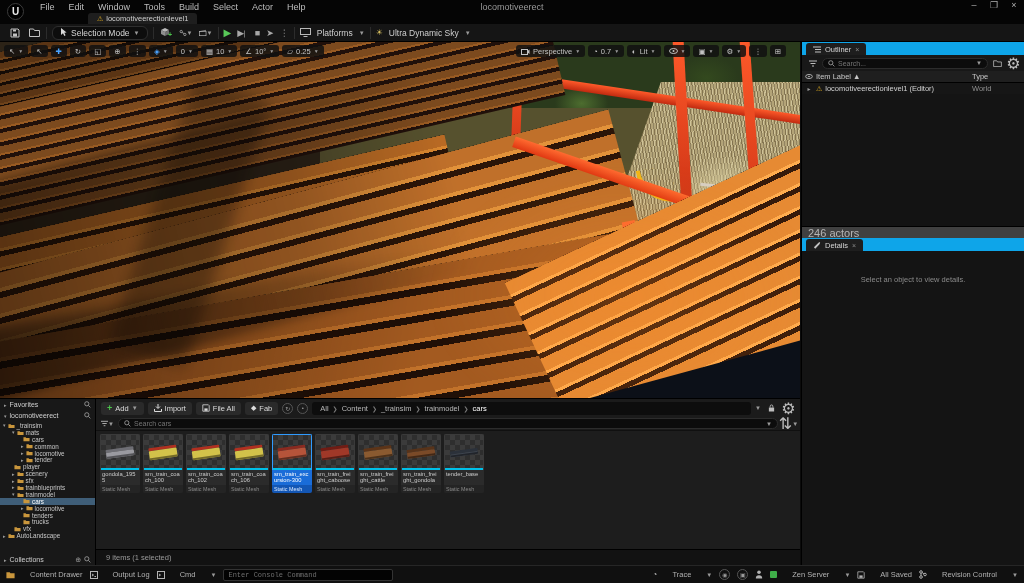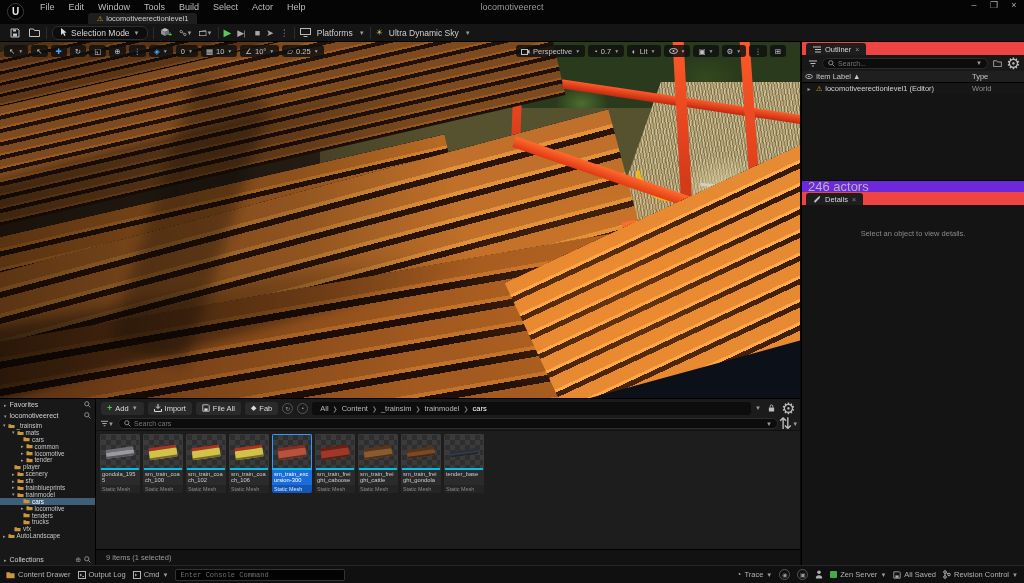--- a/index.html
+++ b/index.html
@@ -107,42 +107,42 @@
 
   .vp-ui { position:absolute; z-index:20; display:flex; gap:3px; align-items:center; }
   .vp-pill { background:rgba(16,16,16,.85); border-radius:3px; height:12px; display:flex;
              align-items:center; gap:3px; padding:0 5px; font-size:7.5px; color:#c2c2c2; }
   .vp-pill .caret { font-size:5px; }
   .blue { color:#4aa3ff; }
 
   
   .rpanel { position:absolute; left:801px; top:42px; width:223px; height:523px; background:#131313;
             border-left:1px solid #000; display:flex; flex-direction:column; z-index:25; }
-  .ptabbar { height:13px; background:#ef4444; display:flex; align-items:flex-end; }
+  .ptabbar { height:13px; background:#0ea5e9; display:flex; align-items:flex-end; }
   .ptab { background:#1e1e1e; height:12px; display:flex; align-items:center; gap:4px;
           padding:0 7px; font-size:7.5px; color:#d6d6d6; border-radius:3px 3px 0 0; margin-left:4px; }
   .ptab .x { color:#8a8a8a; font-size:7px; }
   .otoolbar { height:16px; display:flex; align-items:center; gap:3px; padding:0 4px; background:#181818; }
   .searchbox { flex:1; background:#0c0c0c; border:1px solid #2c2c2c; border-radius:7px; height:11px;
                display:flex; align-items:center; gap:3px; padding:0 5px; }
   .searchbox input { flex:1; background:transparent; border:0; outline:0; color:#c8c8c8;
                      font-size:7px; font-family:inherit; min-width:0; }
   .sbtn { width:13px; height:12px; display:flex; align-items:center; justify-content:center; color:#bdbdbd; }
   .colhdr { height:12px; background:#1f1f1f; display:flex; align-items:center; font-size:7.5px;
             color:#c8c8c8; border-bottom:1px solid #000; }
   .colhdr .c-eye { width:14px; text-align:center; }
   .colhdr .c-item { flex:1; }
   .colhdr .c-type { width:52px; }
   .orow { height:11px; display:flex; align-items:center; font-size:7.5px; color:#d2d2d2; background:#161616; }
   .orow .rcaret { width:14px; text-align:center; font-size:6px; color:#9a9a9a; }
   .orow .rlabel { flex:1; display:flex; gap:3px; align-items:center; }
   .orow .rtype { width:52px; color:#8f8f8f; }
   .ospacer { height:86px; background:#141414; }
-  .actorsbar { height:12px; background:#6d28d9; display:flex; align-items:center; padding:0 6px;
-               font-size:13px; color:#b5b5b5; border-top:1px solid #000; }
+  .actorsbar { height:12px; background:#404040; display:flex; align-items:center; padding:0 6px;
+               font-size:11px; color:#b5b5b5; border-top:1px solid #000;margin-top:46px; }
   .dbody { flex:1; background:#141414; display:flex; align-items:flex-start; justify-content:center; }
   .dbody span { margin-top:24px; font-size:7.5px; color:#8a8a8a; }
 
   
   .cb { position:absolute; left:0; top:398px; width:800px; height:167px; background:#161616;
         border-top:1px solid #000; display:flex; flex-direction:column; z-index:25; }
   .cb-main { flex:1; display:flex; min-height:0; }
   .cb-left { width:96px; border-right:1px solid #000; display:flex; flex-direction:column; background:#181818; }
   .lrow { height:11px; display:flex; align-items:center; gap:3px; padding:0 4px; font-size:7px;
           color:#cfcfcf; }
@@ -184,21 +184,21 @@
   .atype { font-size:5.4px; padding:1px 2px; height:8px; background:#242424; color:#8a8a8a; }
   .tile.sel .aname { background:#1a6cd8; color:#fff; }
   .tile.sel .atype { background:#1356b4; color:#d8e8ff; }
   .cb-status { height:16px; background:#121212; display:flex; align-items:center; padding:0 10px;
                font-size:7.5px; color:#9a9a9a; border-top:1px solid #000; }
 
   
   .statusbar { position:absolute; left:0; right:0; bottom:0; height:18px; background:#101010;
                border-top:1px solid #262626; display:flex; align-items:center; gap:7px;
                padding:0 6px; font-size:7.5px; color:#b2b2b2; z-index:30; }
-  .sb-item { display:flex; align-items:center; gap:3px; }
+  .sb-item { display:flex; align-items:center; gap:15px; }
   .console { width:170px; height:12px; background:#030303; border:1px solid #333; border-radius:2px;
              color:#c8c8c8; font-size:7px; font-family:"Liberation Mono", monospace; padding:0 4px; outline:0; }
   .console::placeholder { color:#6f6f6f; }
   .sb-spacer { flex:1; }
   .greensq { width:7px; height:7px; background:#3fae49; border-radius:1px; }
 </style>
 </head>
 <body>
 
 <div id="app">

